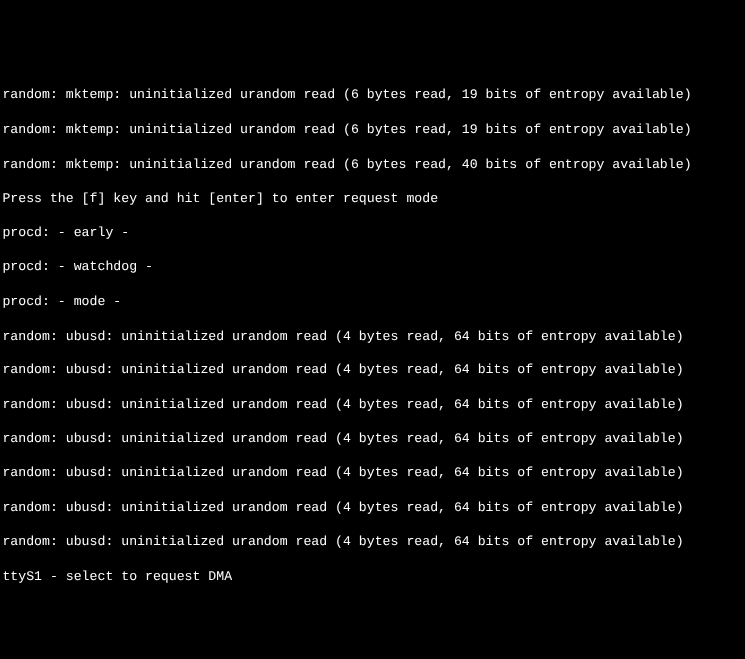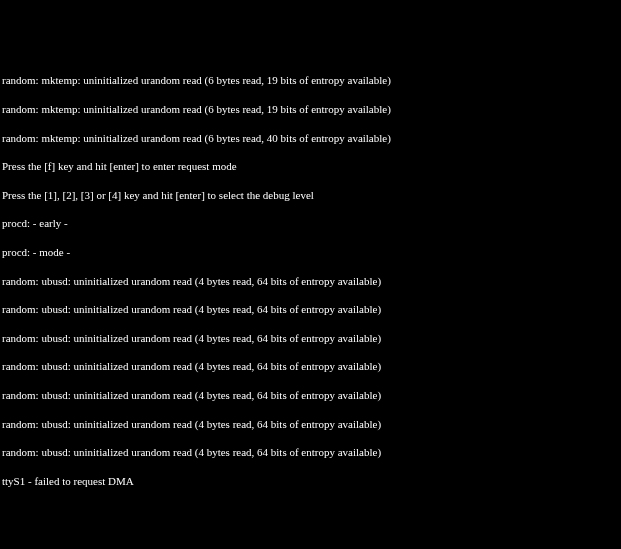--- a/index.html
+++ b/index.html
@@ -8,43 +8,43 @@
       color: #fff;
       font-family: "Courier New", monospace;
       font-size: 11px;
       line-height: 1.3;
       padding: 2px;
       white-space: pre;
       width: 621px;
       height: 549px;
       overflow: hidden;
     }
-    .line { white-space: pre; font-family: Liberation Serif, serif; }
+    .line { white-space: pre; }
   </style>
 </head>
 <body>
 
 
 
 <div>
 <div class="line">random: mktemp: uninitialized urandom read (6 bytes read, 19 bits of entropy available)</div>
 <div class="line">random: mktemp: uninitialized urandom read (6 bytes read, 19 bits of entropy available)</div>
 <div class="line">random: mktemp: uninitialized urandom read (6 bytes read, 40 bits of entropy available)</div>
 <div class="line">Press the [f] key and hit [enter] to enter request mode</div>
-<div class="line">Press the [1], [2], [3] or [4] key and hit [enter] to select the debug level</div>
 <div class="line">procd: - early -</div>
+<div class="line">procd: - watchdog -</div>
 <div class="line">procd: - mode -</div>
 <div class="line">random: ubusd: uninitialized urandom read (4 bytes read, 64 bits of entropy available)</div>
 <div class="line">random: ubusd: uninitialized urandom read (4 bytes read, 64 bits of entropy available)</div>
 <div class="line">random: ubusd: uninitialized urandom read (4 bytes read, 64 bits of entropy available)</div>
 <div class="line">random: ubusd: uninitialized urandom read (4 bytes read, 64 bits of entropy available)</div>
 <div class="line">random: ubusd: uninitialized urandom read (4 bytes read, 64 bits of entropy available)</div>
 <div class="line">random: ubusd: uninitialized urandom read (4 bytes read, 64 bits of entropy available)</div>
 <div class="line">random: ubusd: uninitialized urandom read (4 bytes read, 64 bits of entropy available)</div>
-<div class="line">ttyS1 - failed to request DMA</div>
+<div class="line">ttyS1 - select to request DMA</div>
 
 
 <div class="line"></div>
 <div class="line"></div>
 
 <div class="line"></div>
 
 
 
 

